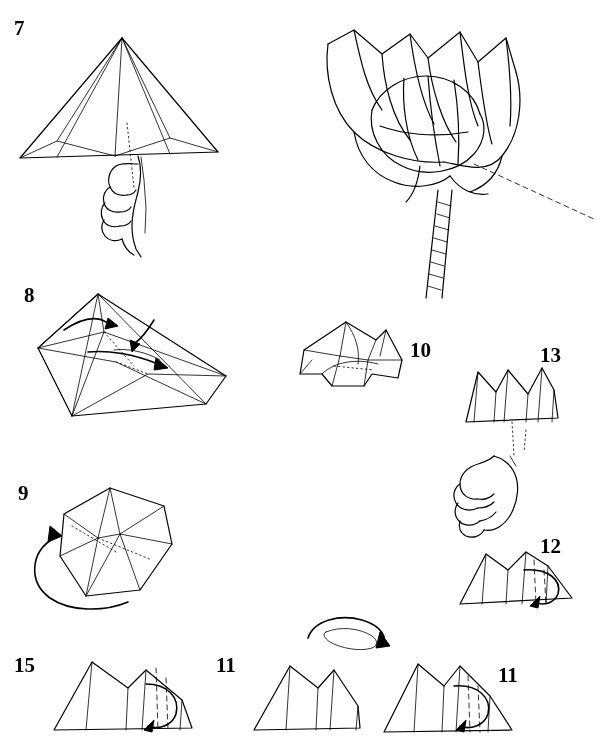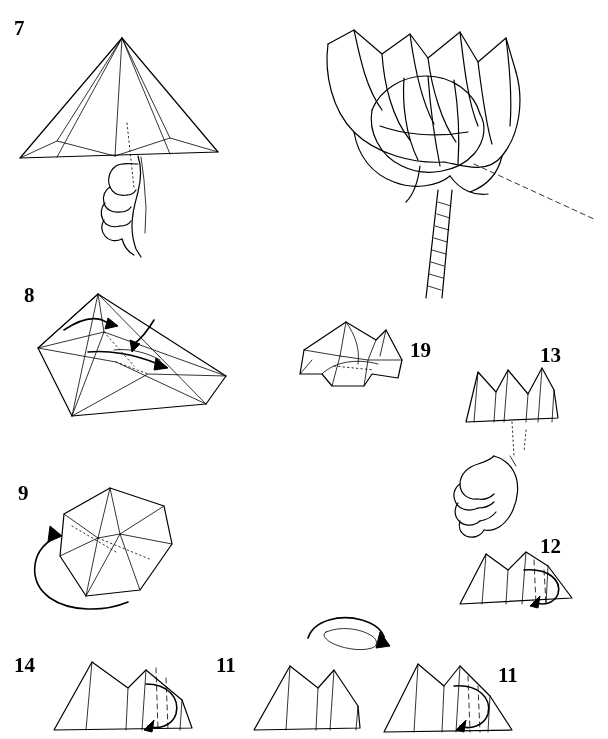--- a/index.html
+++ b/index.html
@@ -184,21 +184,21 @@
       <path class="thin" d="M36 74 L74 56"></path>
       <path class="thin" d="M62 114 L96 52"></path>
       <path class="dot" d="M48 44 L92 70"></path>
       <path class="dot" d="M74 56 L128 78"></path>
 
       <path class="arwline" d="M30 56 C6 70 4 100 26 116 C46 130 80 130 104 120"></path>
       <polygon class="arw" points="26,44 38,54 24,60"></polygon>
     </svg>
   </div>
 
-  <div class="step-num" style="left:14px; top:655px;">14</div>
+  <div class="step-num" style="left:14px; top:655px;">15</div>
   <div class="fig" style="left:46px; top:656px;">
     <svg width="160" height="80" viewBox="0 0 160 80">
       <path class="ln" d="M46 6 L82 32 L100 14 L136 44 L146 72 L8 74 Z"></path>
       <path class="thin" d="M46 6 L40 74"></path>
       <path class="thin" d="M100 14 L96 74"></path>
       <path class="thin" d="M82 32 L80 74"></path>
       <path class="thin" d="M136 44 L134 74"></path>
       <path class="dash" d="M110 12 L112 74"></path>
       <path class="dash" d="M120 22 L122 74"></path>
 
@@ -276,21 +276,21 @@
       <path class="ln" d="M10 161 C8 167 10 173 16 176 C23 179 31 176 34 170"></path>
       <path class="ln" d="M44 96 C52 98 60 104 64 112 C70 124 68 140 62 152 C56 164 46 172 34 170"></path>
       <path class="ln" d="M28 139 C34 140 40 138 44 134"></path>
       <path class="ln" d="M28 148 C34 148 40 146 44 142"></path>
       <path class="ln" d="M30 161 C36 160 42 157 46 152"></path>
       <path class="thin" d="M60 96 L66 106"></path>
       <path class="dot" d="M76 70 L74 92"></path>
     </svg>
   </div>
 
-  <div class="step-num" style="left:410px; top:340px;">19</div>
+  <div class="step-num" style="left:410px; top:340px;">10</div>
   <div class="fig" style="left:294px; top:316px;">
     <svg width="120" height="80" viewBox="0 0 120 80">
       <path class="ln" d="M52 6 L82 24 L92 14 L108 44 L104 62 L78 58 L70 70 L38 70 L28 58 L6 58 L10 34 Z"></path>
       <path class="thin" d="M52 6 L46 40 L38 70"></path>
       <path class="thin" d="M82 24 L74 44 L70 70"></path>
       <path class="thin" d="M10 34 L46 40"></path>
       <path class="thin" d="M46 40 L74 44 L108 44"></path>
       <path class="thin" d="M28 58 C40 46 62 42 84 48"></path>
       <path class="thin" d="M52 6 C62 20 66 34 64 48"></path>
       <path class="thin" d="M92 14 L86 40"></path>

